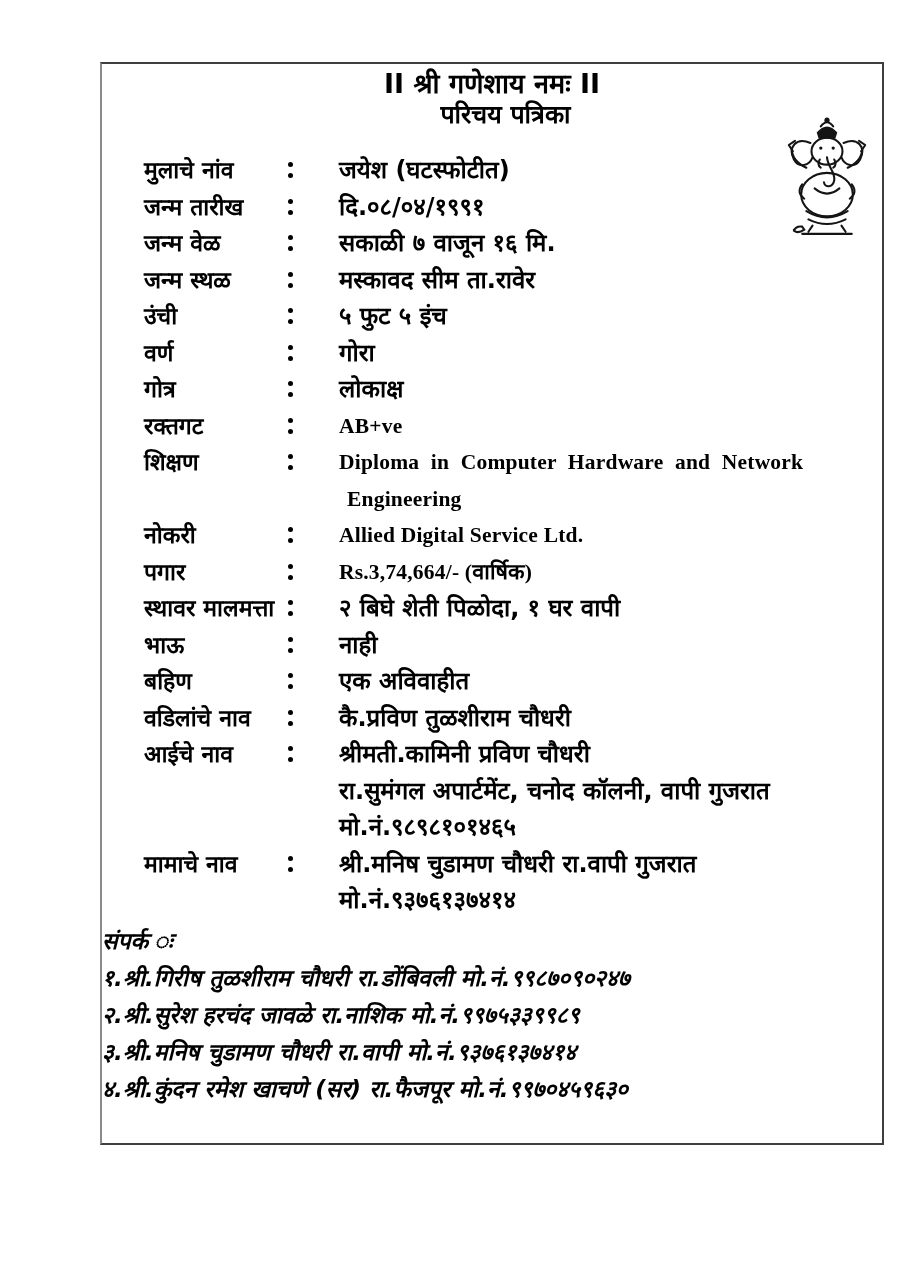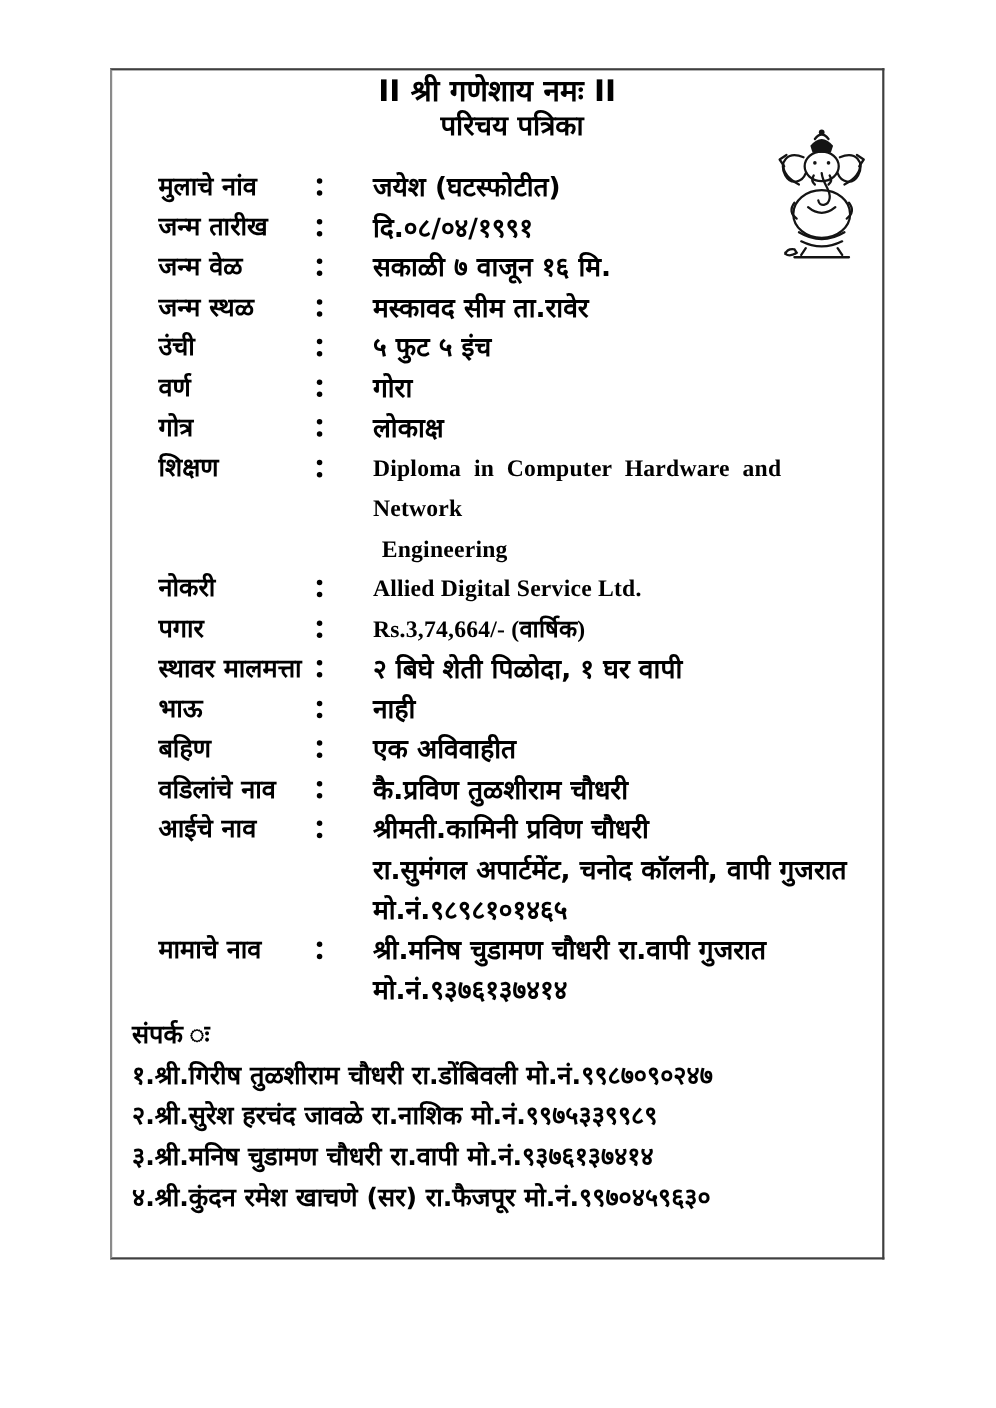--- a/index.html
+++ b/index.html
@@ -1,39 +1,39 @@
 <!DOCTYPE html>
 <html><head>
 <meta charset="utf-8">
 <style>
   * { margin:0; padding:0; box-sizing:border-box; }
   html,body { width:905px; height:1280px; background:#ffffff; font-family:"DejaVu Sans", sans-serif; color:#000; }
   .sheet {
-    position:absolute; left:100px; top:62px; width:704px; height:1083px;
+    position:absolute; left:100px; top:62px; width:784px; height:1083px;
     border:2px solid #3f3f3f; background:#ffffff;
     border-left-color:#8a8a8a;
   }
   .title-line { text-align:center; font-size:27px; font-weight:bold; margin-top:4px; line-height:32px; }
   .subtitle-line { text-align:center; font-size:25px; font-weight:bold; line-height:30px;margin-left:27px; }
   .ganesha { position:absolute; top:50px; right:2px; width:106px; height:124px; }
   .fields { margin-top:22px; }
   .field-row { display:flex; align-items:flex-start; padding-left:42px; }
   .f-label { width:142px; flex:0 0 142px; font-size:23px; font-weight:bold; line-height:36.5px; }
   .f-colon { flex:0 0 53px; position:relative; height:36.5px; }
   .f-colon::before, .f-colon::after {
     content:""; position:absolute; left:2px; width:5px; height:5px; border-radius:50%; background:#000;
   }
   .f-colon::before { top:10px; }
   .f-colon::after { top:21px; }
   .f-value { flex:1; font-size:24px; font-weight:bold; line-height:36.5px; }
   .f-value .vline { display:block; }
   .latin { font-family:"Liberation Serif", serif; font-size:21.5px; letter-spacing:0.2px; }
   .spread { word-spacing:6px; }
   .indent8 { padding-left:8px; }
-  .contact { padding-left:18px; margin-top:4px; }
+  .contact { margin-top:4px;font-style:italic; }
   .contact-heading { font-size:23px; font-weight:bold; line-height:37px; }
   .contact-line { font-size:23px; font-weight:bold; line-height:37px; }
 </style>
 </head>
 <body>
 
 <div class="sheet">
 
   <div class="title-line">II श्री गणेशाय नमः II</div>
   <div class="subtitle-line">परिचय पत्रिका</div>
@@ -129,20 +129,27 @@
     </div>
 
     <div class="field-row">
       <div class="f-label">गोत्र</div>
       <div class="f-colon"></div>
       <div class="f-value">
           <span class="vline">लोकाक्ष</span>
         </div>
     </div>
 
+    <div class="field-row">
+      <div class="f-label">रक्तगट</div>
+      <div class="f-colon"></div>
+      <div class="f-value latin">
+          <span class="vline">AB+ve</span>
+        </div>
+    </div>
 
     <div class="field-row">
       <div class="f-label">शिक्षण</div>
       <div class="f-colon"></div>
       <div class="f-value latin">
         <span class="vline spread">Diploma in Computer Hardware and Network</span>
         <span class="vline indent8">Engineering</span>
       </div>
     </div>
 

